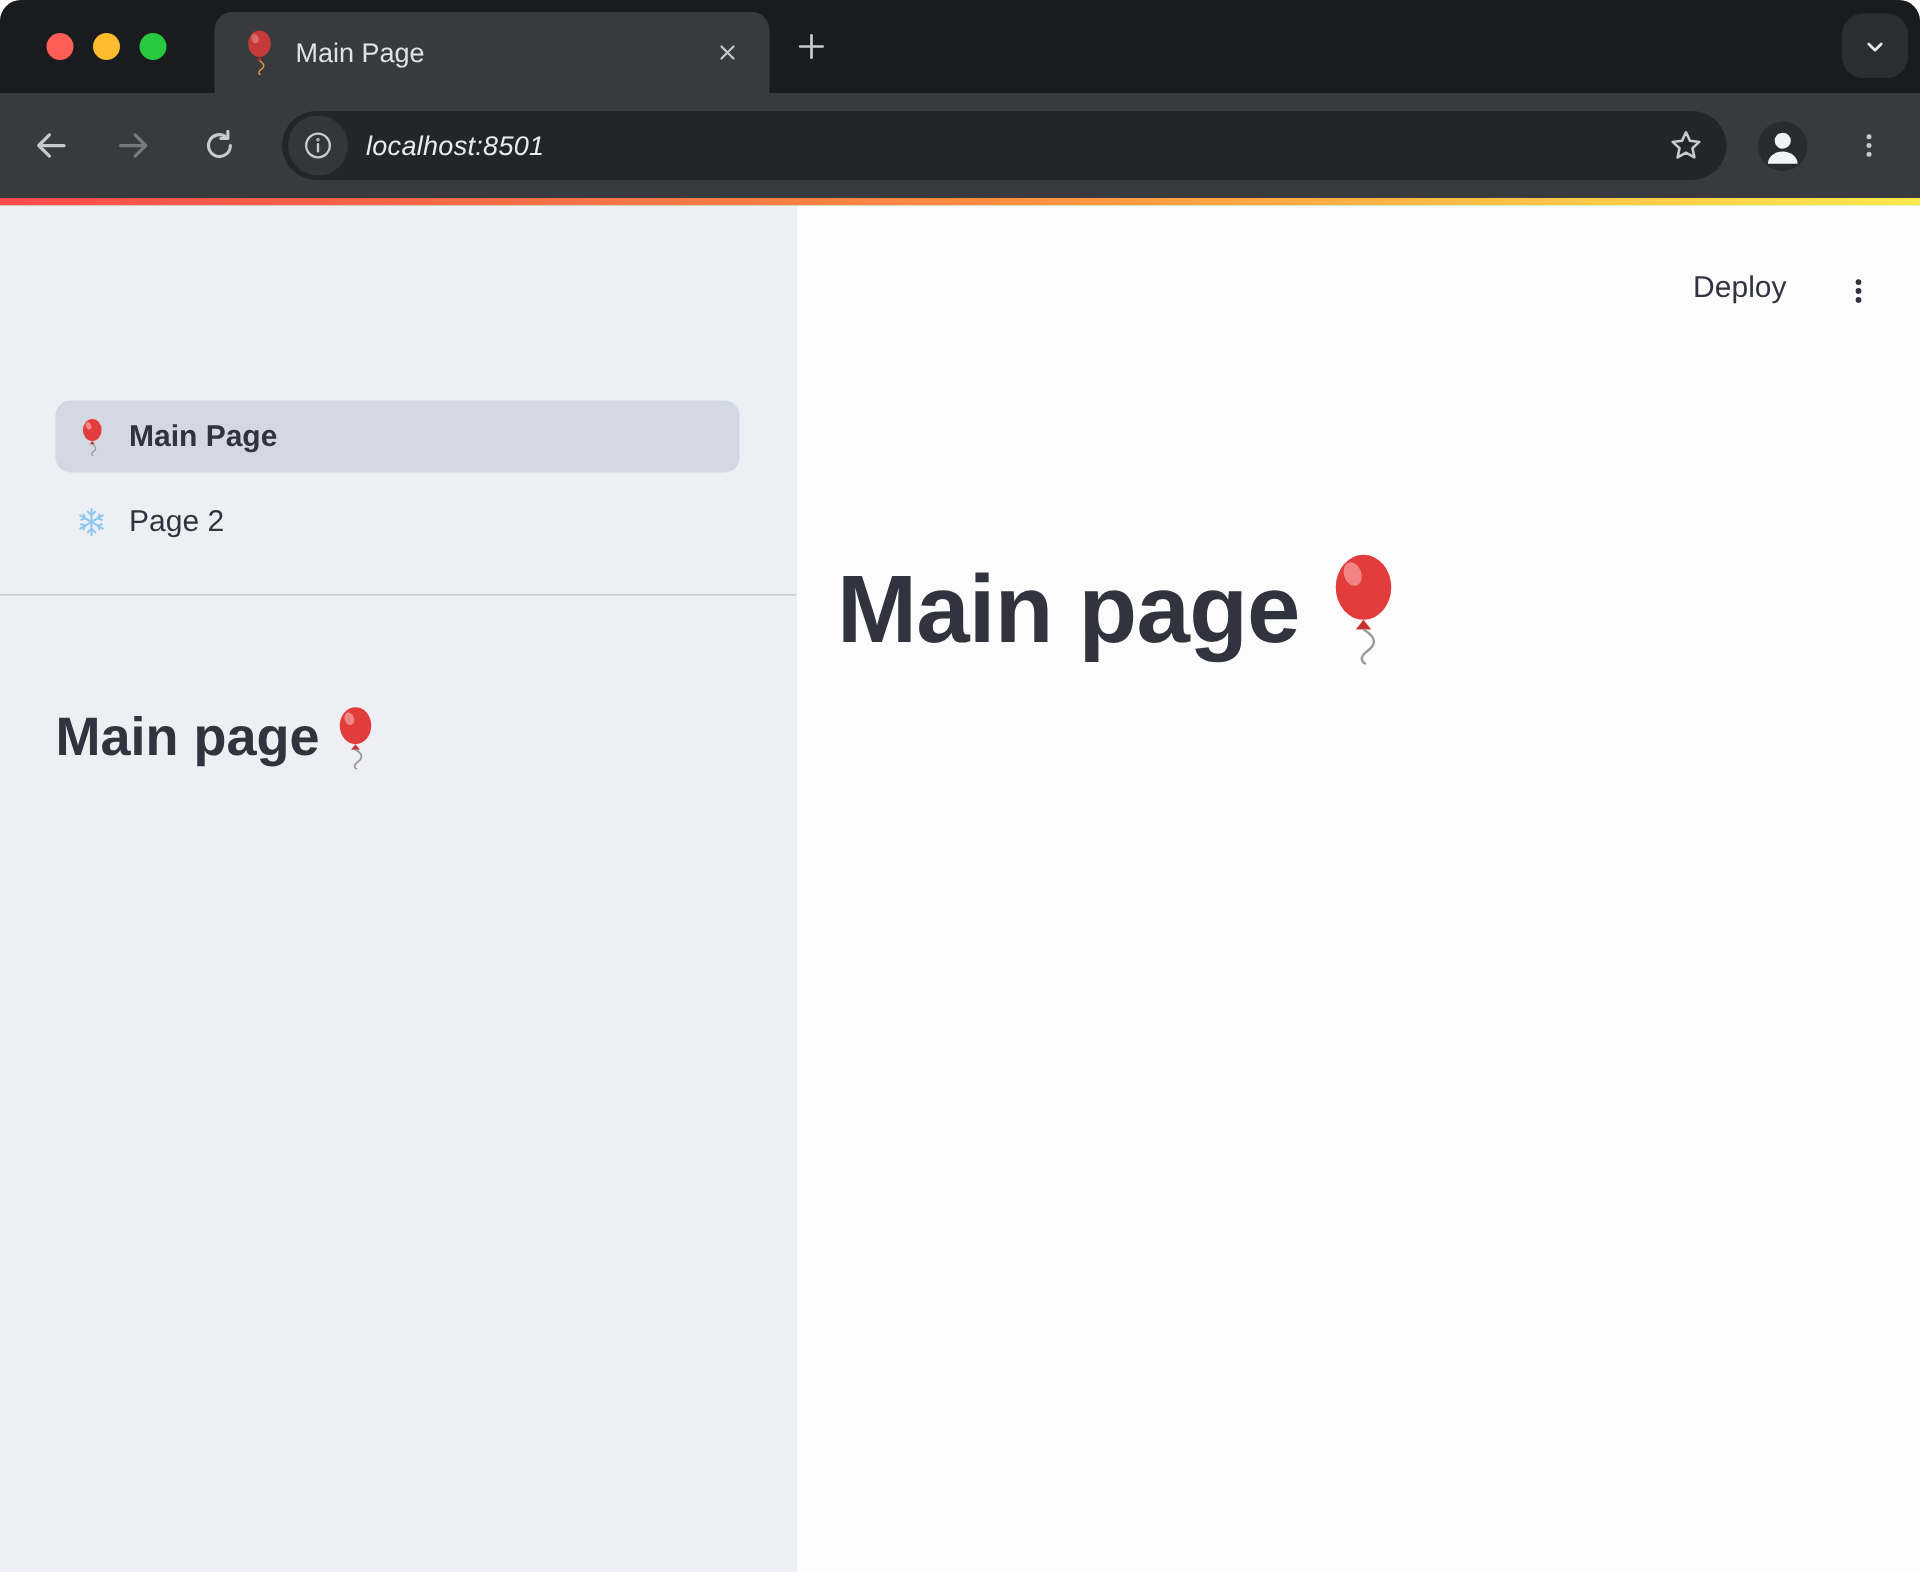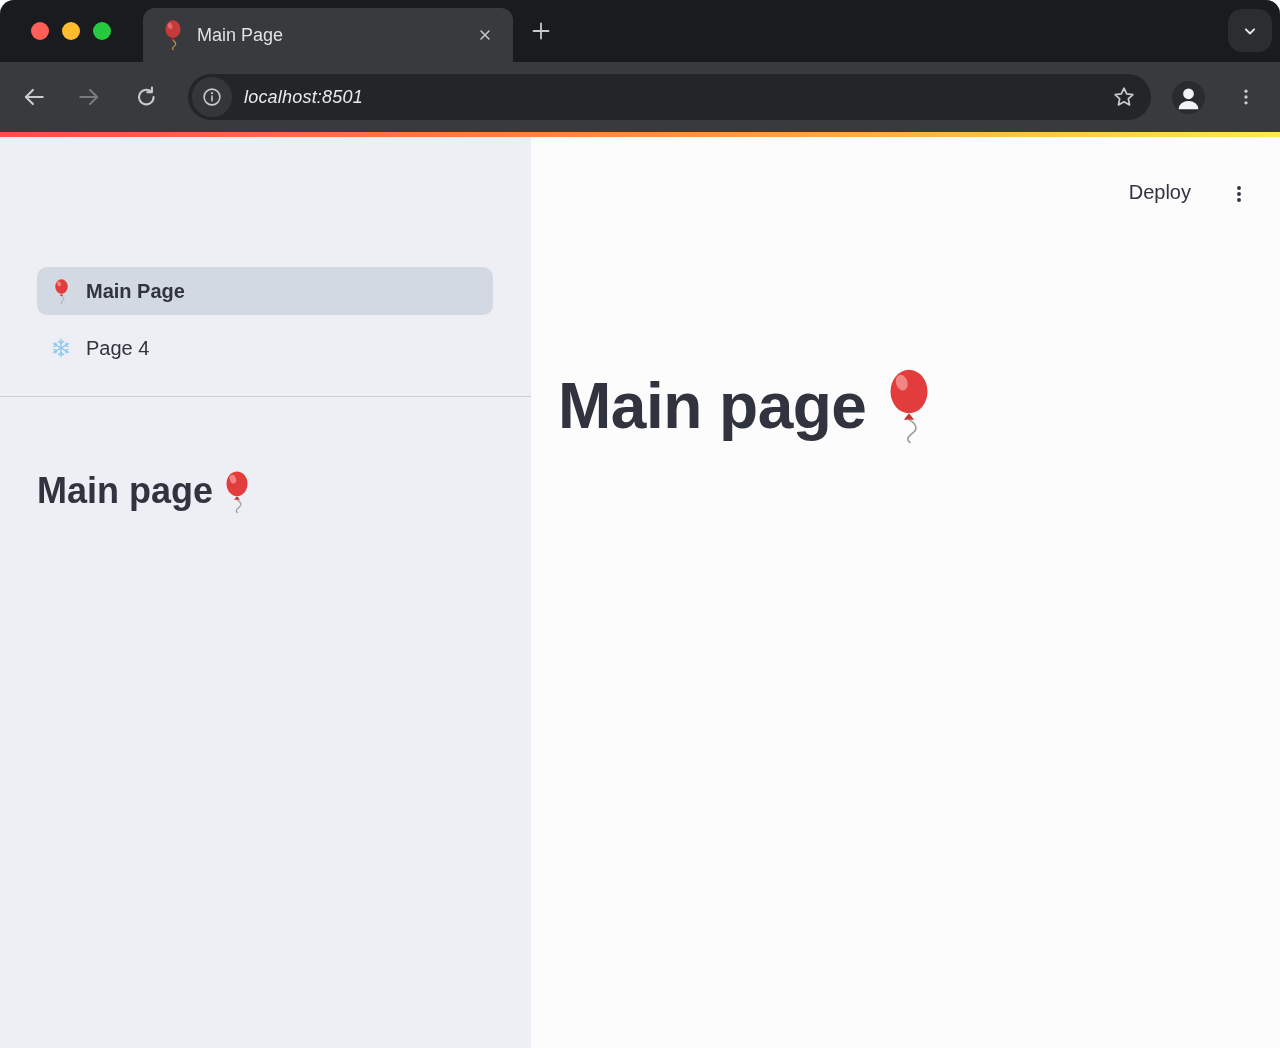--- a/index.html
+++ b/index.html
@@ -224,21 +224,21 @@
 
         <div class="nav-item">
           <span class="nav-ico">
             <svg width="22" height="22" viewBox="0 0 24 24" fill="none" stroke="#8fc8ef" stroke-width="1.5" stroke-linecap="round" stroke-linejoin="round">
               <line x1="12" y1="2.5" x2="12" y2="21.5"></line>
               <line x1="3.8" y1="7.2" x2="20.2" y2="16.8"></line>
               <line x1="3.8" y1="16.8" x2="20.2" y2="7.2"></line>
               <path d="M9.3 4.5 12 7 14.7 4.5 M9.3 19.5 12 17 14.7 19.5 M4.5 10.3 7.2 9.5 6.2 6.5 M19.5 13.7 16.8 14.5 17.8 17.5 M4.5 13.7 7.2 14.5 6.2 17.5 M19.5 10.3 16.8 9.5 17.8 6.5"></path>
             </svg>
           </span>
-          <span>Page 4</span>
+          <span>Page 2</span>
         </div>
 
       </nav>
 
       <div class="sidebar-divider"></div>
 
       <h2 class="sidebar-heading">
         <span>Main page</span>
         <span>
           <svg width="28" height="42" viewBox="0 0 30 46">

